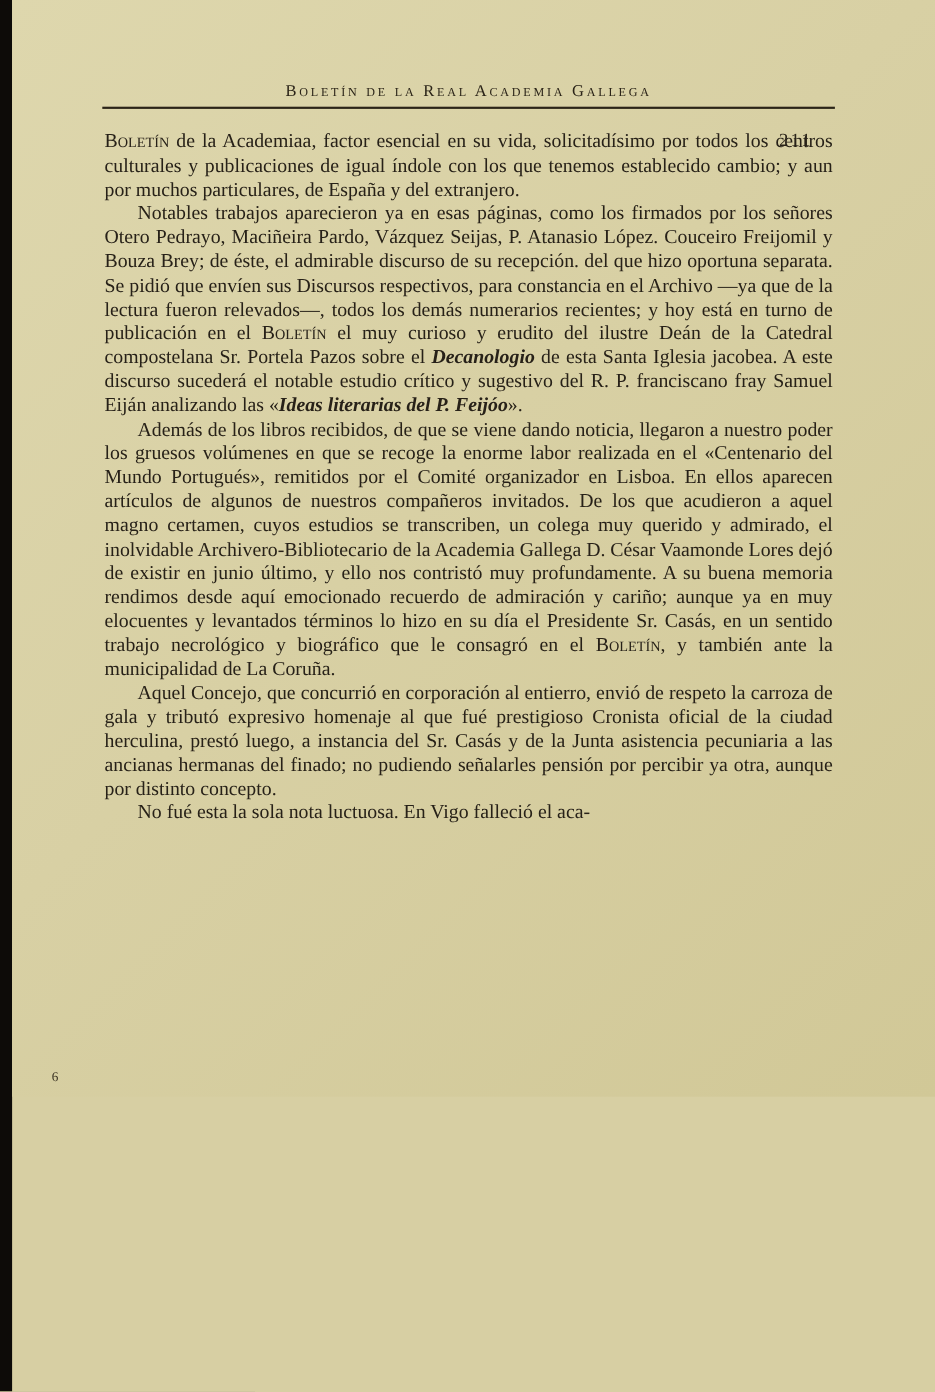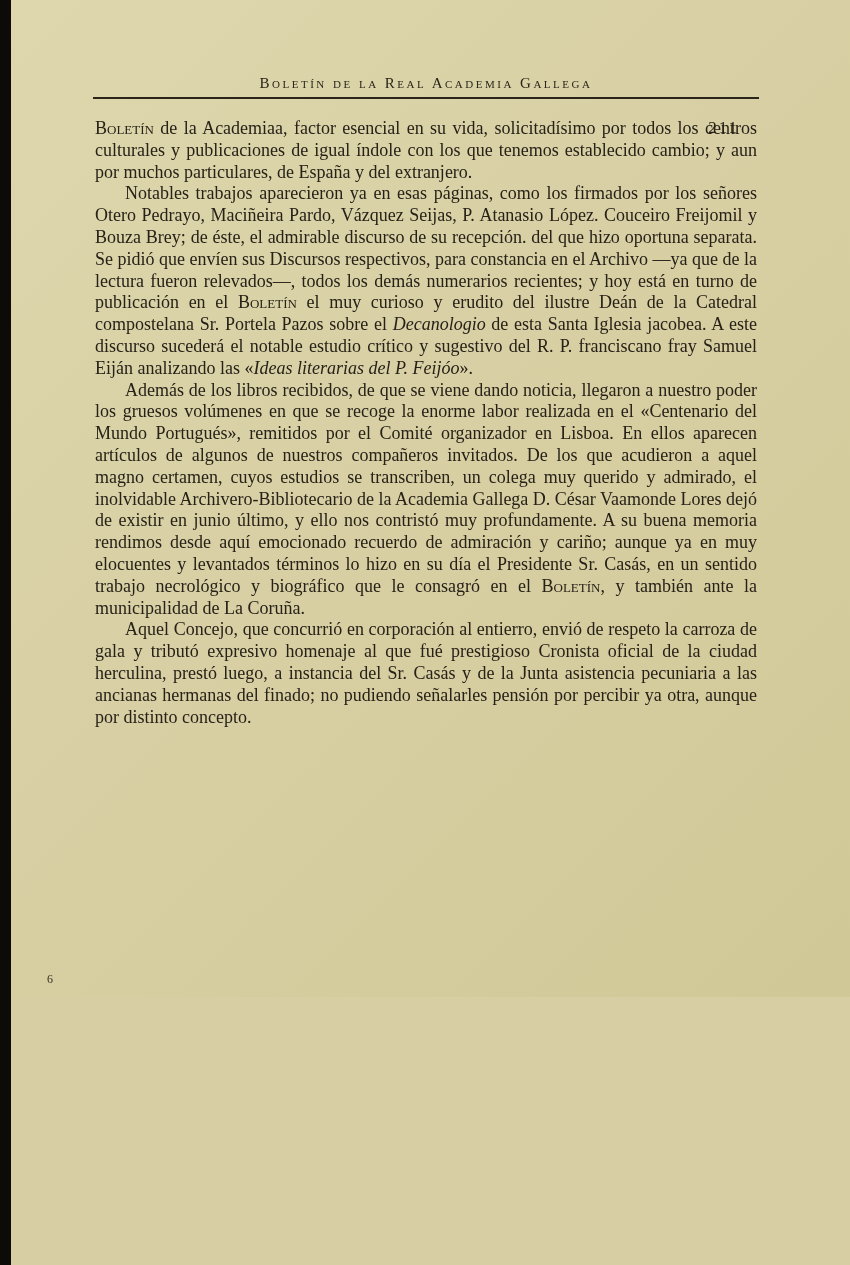--- a/index.html
+++ b/index.html
@@ -58,21 +58,21 @@
     left: 84px; top: 118px;
     width: 662px;
     font-size: 18px;
     line-height: 21.8px;
     text-align: justify;
     color: #272118;
   }
   .para { text-indent: 30px; }
   .para.no-indent { text-indent: 0; }
   .sc { font-variant: small-caps; }
-  .it { font-style: italic; }
+  .it { font-style: italic; font-weight: bold; }
   .margin-mark {
     position: absolute;
     left: 36px; top: 972px;
     font-size: 12px;
     color: #3a3222;
   }
 </style>
 </head>
 <body>
 
@@ -82,16 +82,17 @@
     <div class="header">
       <span class="header-title">Boletín de la Real Academia Gallega</span>
       <span class="header-page">211</span>
     </div>
     <div class="rule"></div>
     <div class="body-text" id="body-text">
         <p class="para no-indent"><span class="sc">Boletín</span><span class=""> de la Academiaa, factor esencial en su vida, solicitadísimo por todos los centros culturales y publicaciones de igual índole con los que tenemos establecido cambio; y aun por muchos particulares, de España y del extranjero.</span></p>
         <p class="para"><span class="">Notables trabajos aparecieron ya en esas páginas, como los firmados por los señores Otero Pedrayo, Maciñeira Pardo, Vázquez Seijas, P. Atanasio López. Couceiro Freijomil y Bouza Brey; de éste, el admirable discurso de su recepción. del que hizo oportuna separata. Se pidió que envíen sus Discursos respectivos, para constancia en el Archivo —ya que de la lectura fueron relevados—, todos los demás numerarios recientes; y hoy está en turno de publicación en el </span><span class="sc">Boletín</span><span class=""> el muy curioso y erudito del ilustre Deán de la Catedral compostelana Sr. Portela Pazos sobre el </span><span class="it">Decanologio</span><span class=""> de esta Santa Iglesia jacobea. A este discurso sucederá el notable estudio crítico y sugestivo del R. P. franciscano fray Samuel Eiján analizando las «</span><span class="it">Ideas literarias del P. Feijóo</span><span class="">».</span></p>
         <p class="para"><span class="">Además de los libros recibidos, de que se viene dando noticia, llegaron a nuestro poder los gruesos volúmenes en que se recoge la enorme labor realizada en el «Centenario del Mundo Portugués», remitidos por el Comité organizador en Lisboa. En ellos aparecen artículos de algunos de nuestros compañeros invitados. De los que acudieron a aquel magno certamen, cuyos estudios se transcriben, un colega muy querido y admirado, el inolvidable Archivero-Bibliotecario de la Academia Gallega D. César Vaamonde Lores dejó de existir en junio último, y ello nos contristó muy profundamente. A su buena memoria rendimos desde aquí emocionado recuerdo de admiración y cariño; aunque ya en muy elocuentes y levantados términos lo hizo en su día el Presidente Sr. Casás, en un sentido trabajo necrológico y biográfico que le consagró en el </span><span class="sc">Boletín</span><span class="">, y también ante la municipalidad de La Coruña.</span></p>
         <p class="para"><span class="">Aquel Concejo, que concurrió en corporación al entierro, envió de respeto la carroza de gala y tributó expresivo homenaje al que fué prestigioso Cronista oficial de la ciudad herculina, prestó luego, a instancia del Sr. Casás y de la Junta asistencia pecuniaria a las ancianas hermanas del finado; no pudiendo señalarles pensión por percibir ya otra, aunque por distinto concepto.</span></p>
+        <p class="para"><span class="">No fué esta la sola nota luctuosa. En Vigo falleció el aca-</span></p>
       </div>
     <div class="margin-mark">6</div>
   </div>
 </div>
 
 </body></html>

